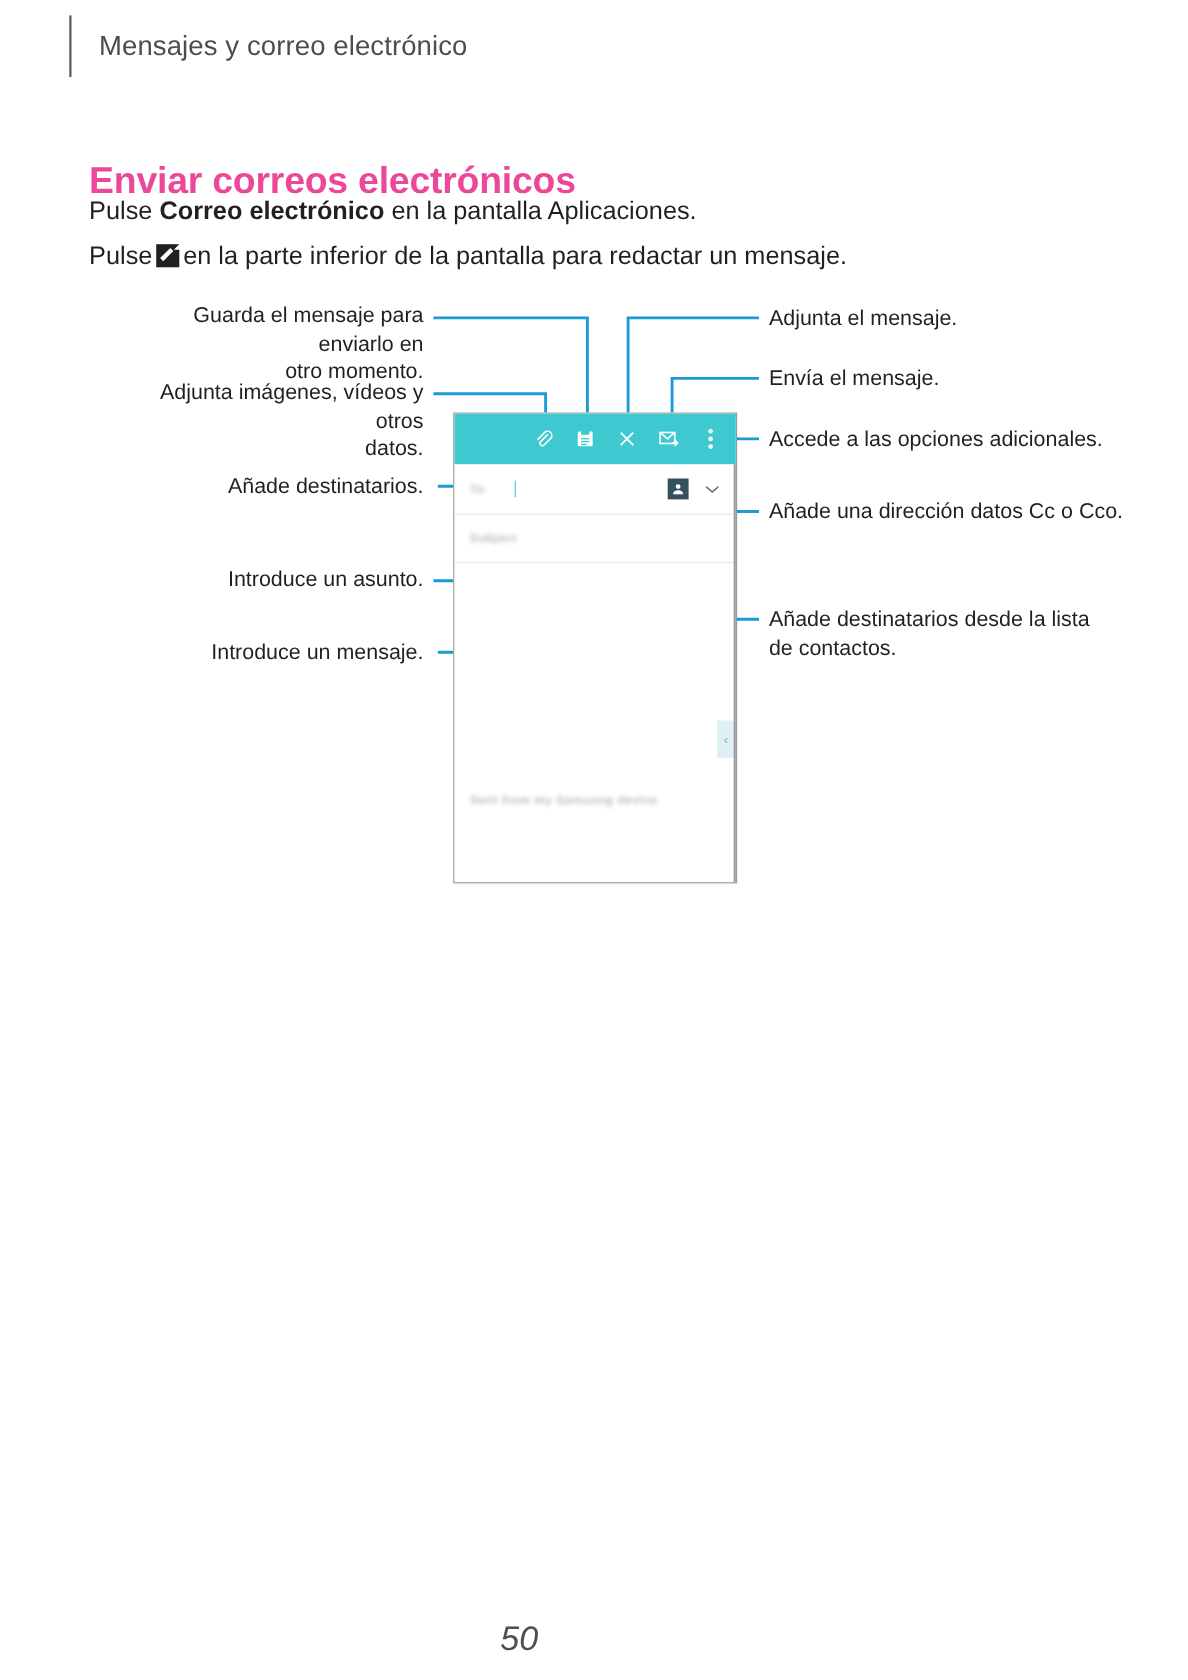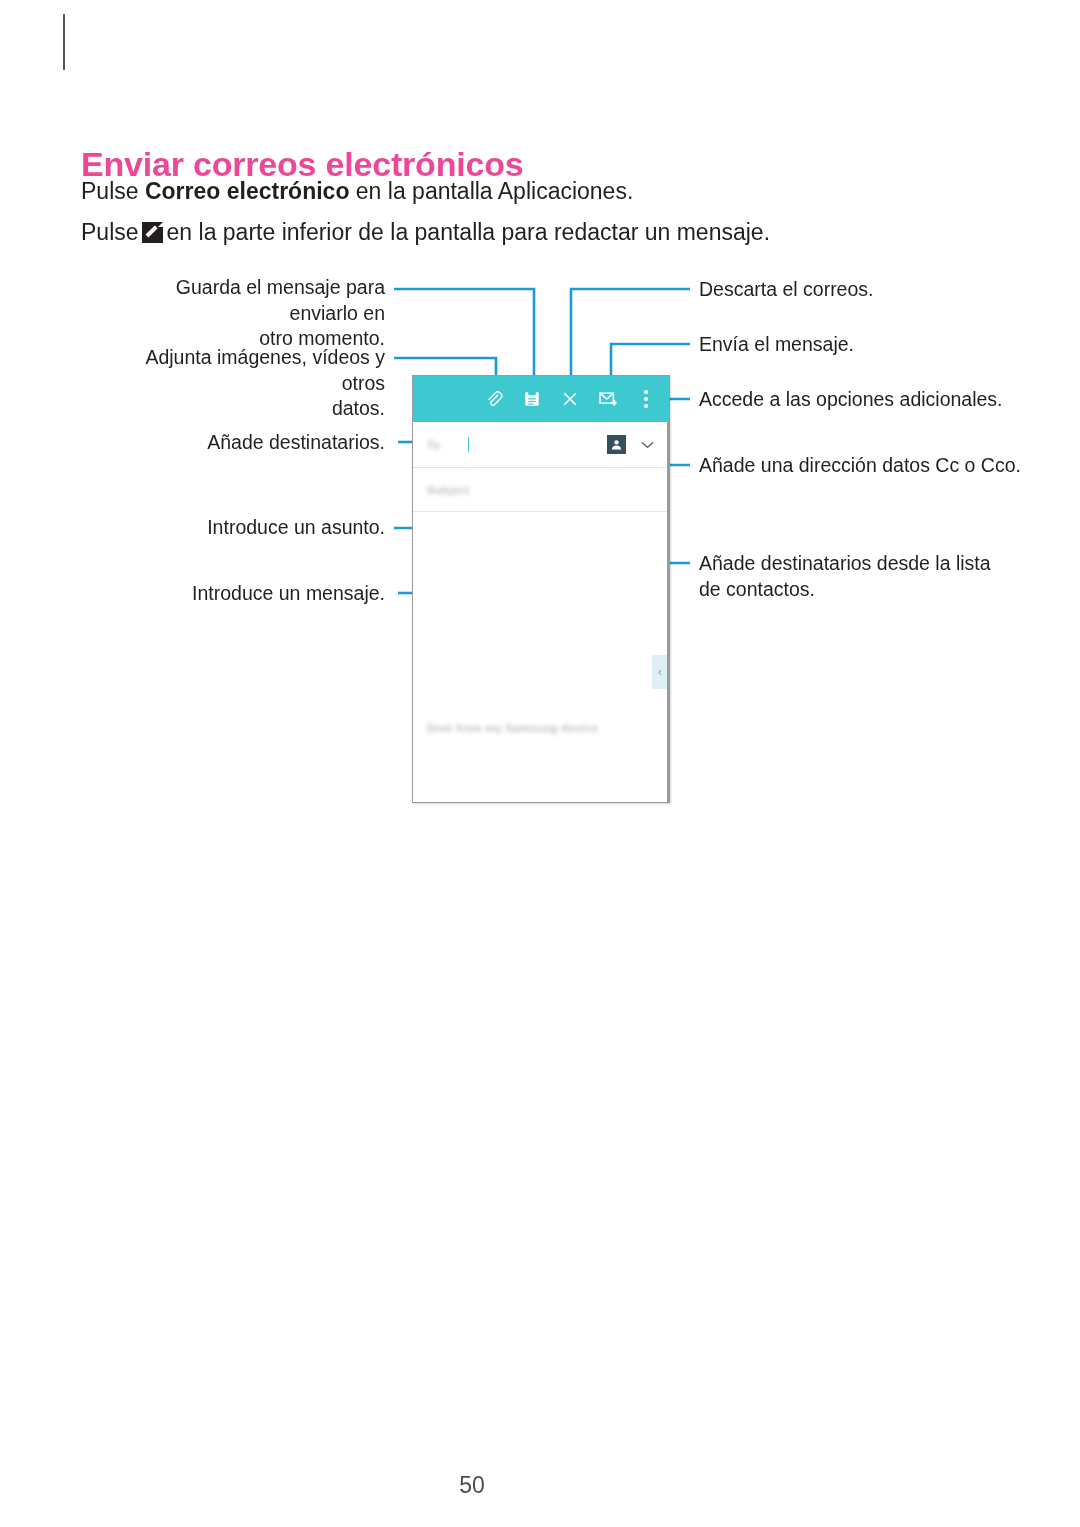--- a/index.html
+++ b/index.html
@@ -240,29 +240,31 @@
     height: 830px;
   }
 
   
   #page-number {
     position: absolute;
     left: 0;
     top: 1472px;
     width: 944px;
     text-align: center;
-    font-size: 23px;
+    font-size: 31px;
     color: #4d4d4f;
+    font-style: italic;
   }
 </style>
 </head>
 <body>
 
 <div id="running-header">
   <div id="header-rule"></div>
+  <div id="header-title">Mensajes y correo electrónico</div>
 </div>
 
 <h1 id="page-title">Enviar correos electrónicos</h1>
 
 <div class="body-line" id="body-line-1">
   <span>Pulse </span><b>Correo electrónico</b><span> en la pantalla Aplicaciones.</span>
 </div>
 
 <div class="body-line" id="body-line-2">
   <span>Pulse</span><span class="compose-glyph"></span><span>en la parte inferior de la pantalla para redactar un mensaje.</span>
@@ -300,21 +302,21 @@
 
   <div class="callout left" style="left:110px; top:345px; width:275px;">Adjunta imágenes, vídeos y otros
 datos.</div>
 
   <div class="callout left" style="left:110px; top:430px; width:275px;">Añade destinatarios.</div>
 
   <div class="callout left" style="left:110px; top:515px; width:275px;">Introduce un asunto.</div>
 
   <div class="callout left" style="left:110px; top:581px; width:275px;">Introduce un mensaje.</div>
 
-  <div class="callout right" style="left:699px; top:277px; width:330px;">Descarta el correos.</div>
+  <div class="callout right" style="left:699px; top:277px; width:330px;">Adjunta el mensaje.</div>
 
   <div class="callout right" style="left:699px; top:332px; width:330px;">Envía el mensaje.</div>
 
   <div class="callout right" style="left:699px; top:387px; width:340px;">Accede a las opciones adicionales.</div>
 
   <div class="callout right" style="left:699px; top:453px; width:340px;">Añade una dirección datos Cc o Cco.</div>
 
   <div class="callout right" style="left:699px; top:551px; width:300px;">Añade destinatarios desde la lista
 de contactos.</div>
 

